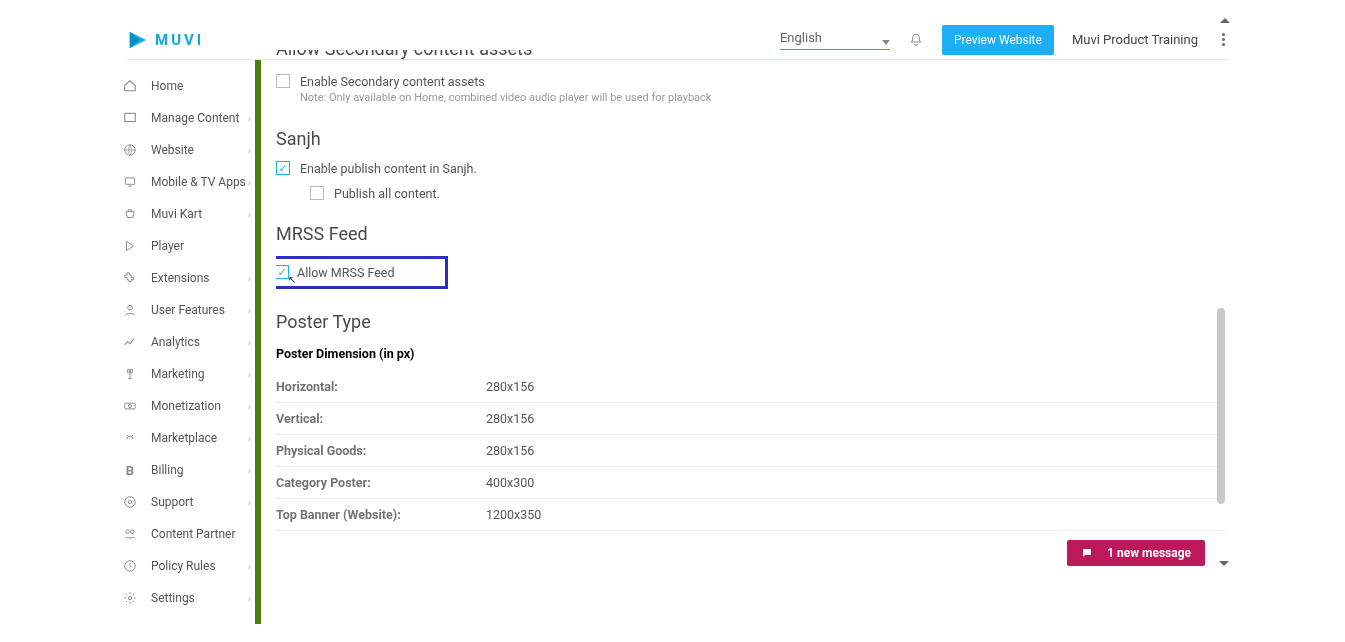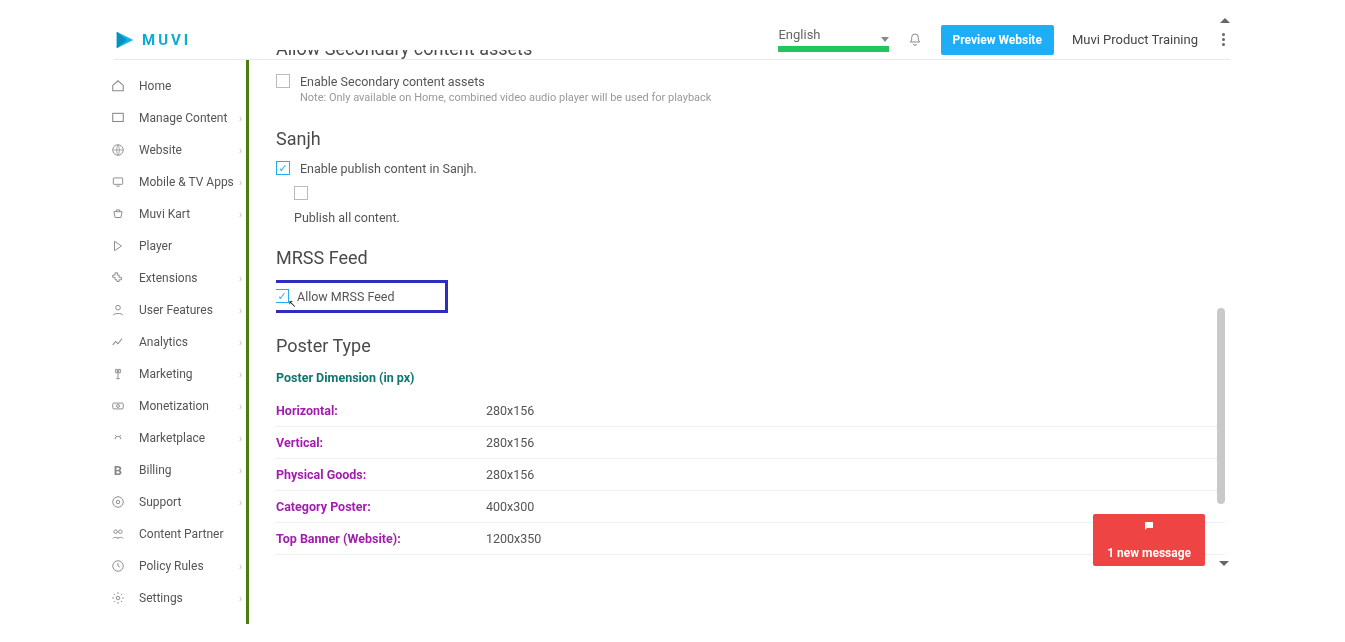--- a/index.html
+++ b/index.html
@@ -1,61 +1,61 @@
 <!DOCTYPE html>
 <html><head>
 <meta charset="utf-8">
 <style>
 * { margin:0; padding:0; box-sizing:border-box; font-family:-apple-system,BlinkMacSystemFont,"Segoe UI",Roboto,Arial,sans-serif; }
 body { background:#fff; width:1345px; height:642px; overflow:hidden; position:relative; }
 
 
-.topbar { position:absolute; left:114px; right:115px; top:20px; height:40px; display:flex; align-items:center; border-bottom:1px solid #e8e8e8; }
+.topbar { position:absolute; left:127px; right:115px; top:20px; height:40px; display:flex; align-items:center; border-bottom:1px solid #e8e8e8; }
 .logo { display:flex; align-items:center; gap:6px; color:#0fa9d8; font-weight:700; letter-spacing:3px; font-size:15px; }
 .logo svg { width:22px; height:22px; }
 .tb-right { margin-left:auto; display:flex; align-items:center; gap:18px; }
-.lang { display:flex; align-items:flex-end; gap:60px; font-size:13px; color:#666; border-bottom:6px solid #22c55e; padding-bottom:4px; cursor:pointer; }
+.lang { display:flex; align-items:flex-end; gap:60px; font-size:13px; color:#666; border-bottom:1px solid #22c55e; padding-bottom:4px; cursor:pointer; }
 .lang .caret { width:0;height:0;border-left:4px solid transparent;border-right:4px solid transparent;border-top:5px solid #888; }
 .bell { width:16px; height:16px; cursor:pointer; color:#888; }
-.preview-btn { background:#1eaef5; color:#fff; border:none; padding:8px 12px; font-size:12px; border-radius:2px; cursor:pointer;font-weight:bold; }
+.preview-btn { background:#1eaef5; color:#fff; border:none; padding:8px 12px; font-size:12px; border-radius:2px; cursor:pointer; }
 .label-right { font-size:13px; color:#444; }
 .kebab { width:14px; height:14px; cursor:pointer; color:#666; display:flex; flex-direction:column; gap:2px; align-items:center; justify-content:center;}
 .kebab span{width:3px;height:3px;background:#666;border-radius:50%;}
 .up-caret { position:absolute; right:0; top:-2px; width:0;height:0;border-left:5px solid transparent;border-right:5px solid transparent;border-bottom:5px solid #666; cursor:pointer;}
 
 
-.sidebar { position:absolute; left:101px; top:60px; width:148px; border-right:3px solid #4d7c0f; padding:10px 0 10px 6px; }
+.sidebar { position:absolute; left:113px; top:60px; width:148px; border-right:6px solid #4d7c0f; padding:10px 0 10px 6px; }
 .side-item { display:flex; align-items:center; gap:14px; padding:9px 4px; font-size:12px; color:#555; cursor:pointer; position:relative;}
 .side-item .ic { width:14px; height:14px; display:inline-flex; align-items:center; justify-content:center; color:#888;}
 .side-item .chev { position:absolute; right:4px; color:#bbb; font-size:10px;}
 
 
 .main { position:absolute; left:276px; right:120px; top:50px; bottom:76px; overflow:hidden; }
 .section-h { font-size:18px; color:#4a4a4a; font-weight:400; margin-top:12px; margin-bottom:12px;}
 .cut-h { font-size:18px; color:#4a4a4a; font-weight:400; margin-top:-6px; overflow:hidden; height:24px; position:relative; top:-6px;}
 .chk-row { display:flex; align-items:flex-start; gap:10px; margin:6px 0;}
 .chk { width:14px; height:14px; border:1px solid #bbb; display:inline-flex; align-items:center; justify-content:center; cursor:pointer; flex-shrink:0;}
 .chk.checked { border-color:#1eaef5; }
 .chk.checked::after { content:"✓"; color:#1eaef5; font-size:11px; line-height:1;}
 .chk-label { font-size:12.5px; color:#555; }
 .note { font-size:11px; color:#999; margin-top:2px;}
-.indent { margin-left:18px;flex-direction:column; }
+.indent { margin-left:34px; }
 .highlight-box { border:3px solid #2c2fbe; display:inline-flex; padding:6px 50px 6px 6px; align-items:flex-start; gap:8px;}
 .cursor-ptr { position:absolute; font-size:10px; }
 
-.poster-sub { font-size:12.5px; font-weight:700; color:#0f766e; margin-top:14px;}
+.poster-sub { font-size:12.5px; font-weight:700; color:#000000; margin-top:14px;}
 .poster-row { display:flex; align-items:center; border-bottom:1px solid #eee; padding:8px 0;}
-.poster-row .pl { width:210px; font-size:12.5px; font-weight:700; color:#a21caf;}
+.poster-row .pl { width:210px; font-size:12.5px; font-weight:700; color:#737373;}
 .poster-row .pv { font-size:12.5px; color:#555; width:400px;}
 
 
 .fake-scroll { position:absolute; right:120px; top:308px; width:8px; height:196px; background:#c9c9c9; border-radius:4px;}
 
 
-.toast { position:absolute; bottom:76px; right:140px; background:#ef4444; color:#fff; font-size:12px; font-weight:700; padding:6px 14px; border-radius:2px; display:flex; align-items:center; gap:14px;flex-direction:column;}
+.toast { position:absolute; bottom:76px; right:140px; background:#be185d; color:#fff; font-size:12px; font-weight:700; padding:6px 14px; border-radius:2px; display:flex; align-items:center; gap:14px;}
 .toast .bubble { width:12px;height:12px; }
 .dn-caret { position:absolute; bottom:76px; right:116px; width:0;height:0;border-left:5px solid transparent;border-right:5px solid transparent;border-top:5px solid #666; cursor:pointer;}
 
 </style>
 </head>
 <body>
 
 <div class="topbar">
   <div class="logo">
     <svg viewBox="0 0 24 24">

